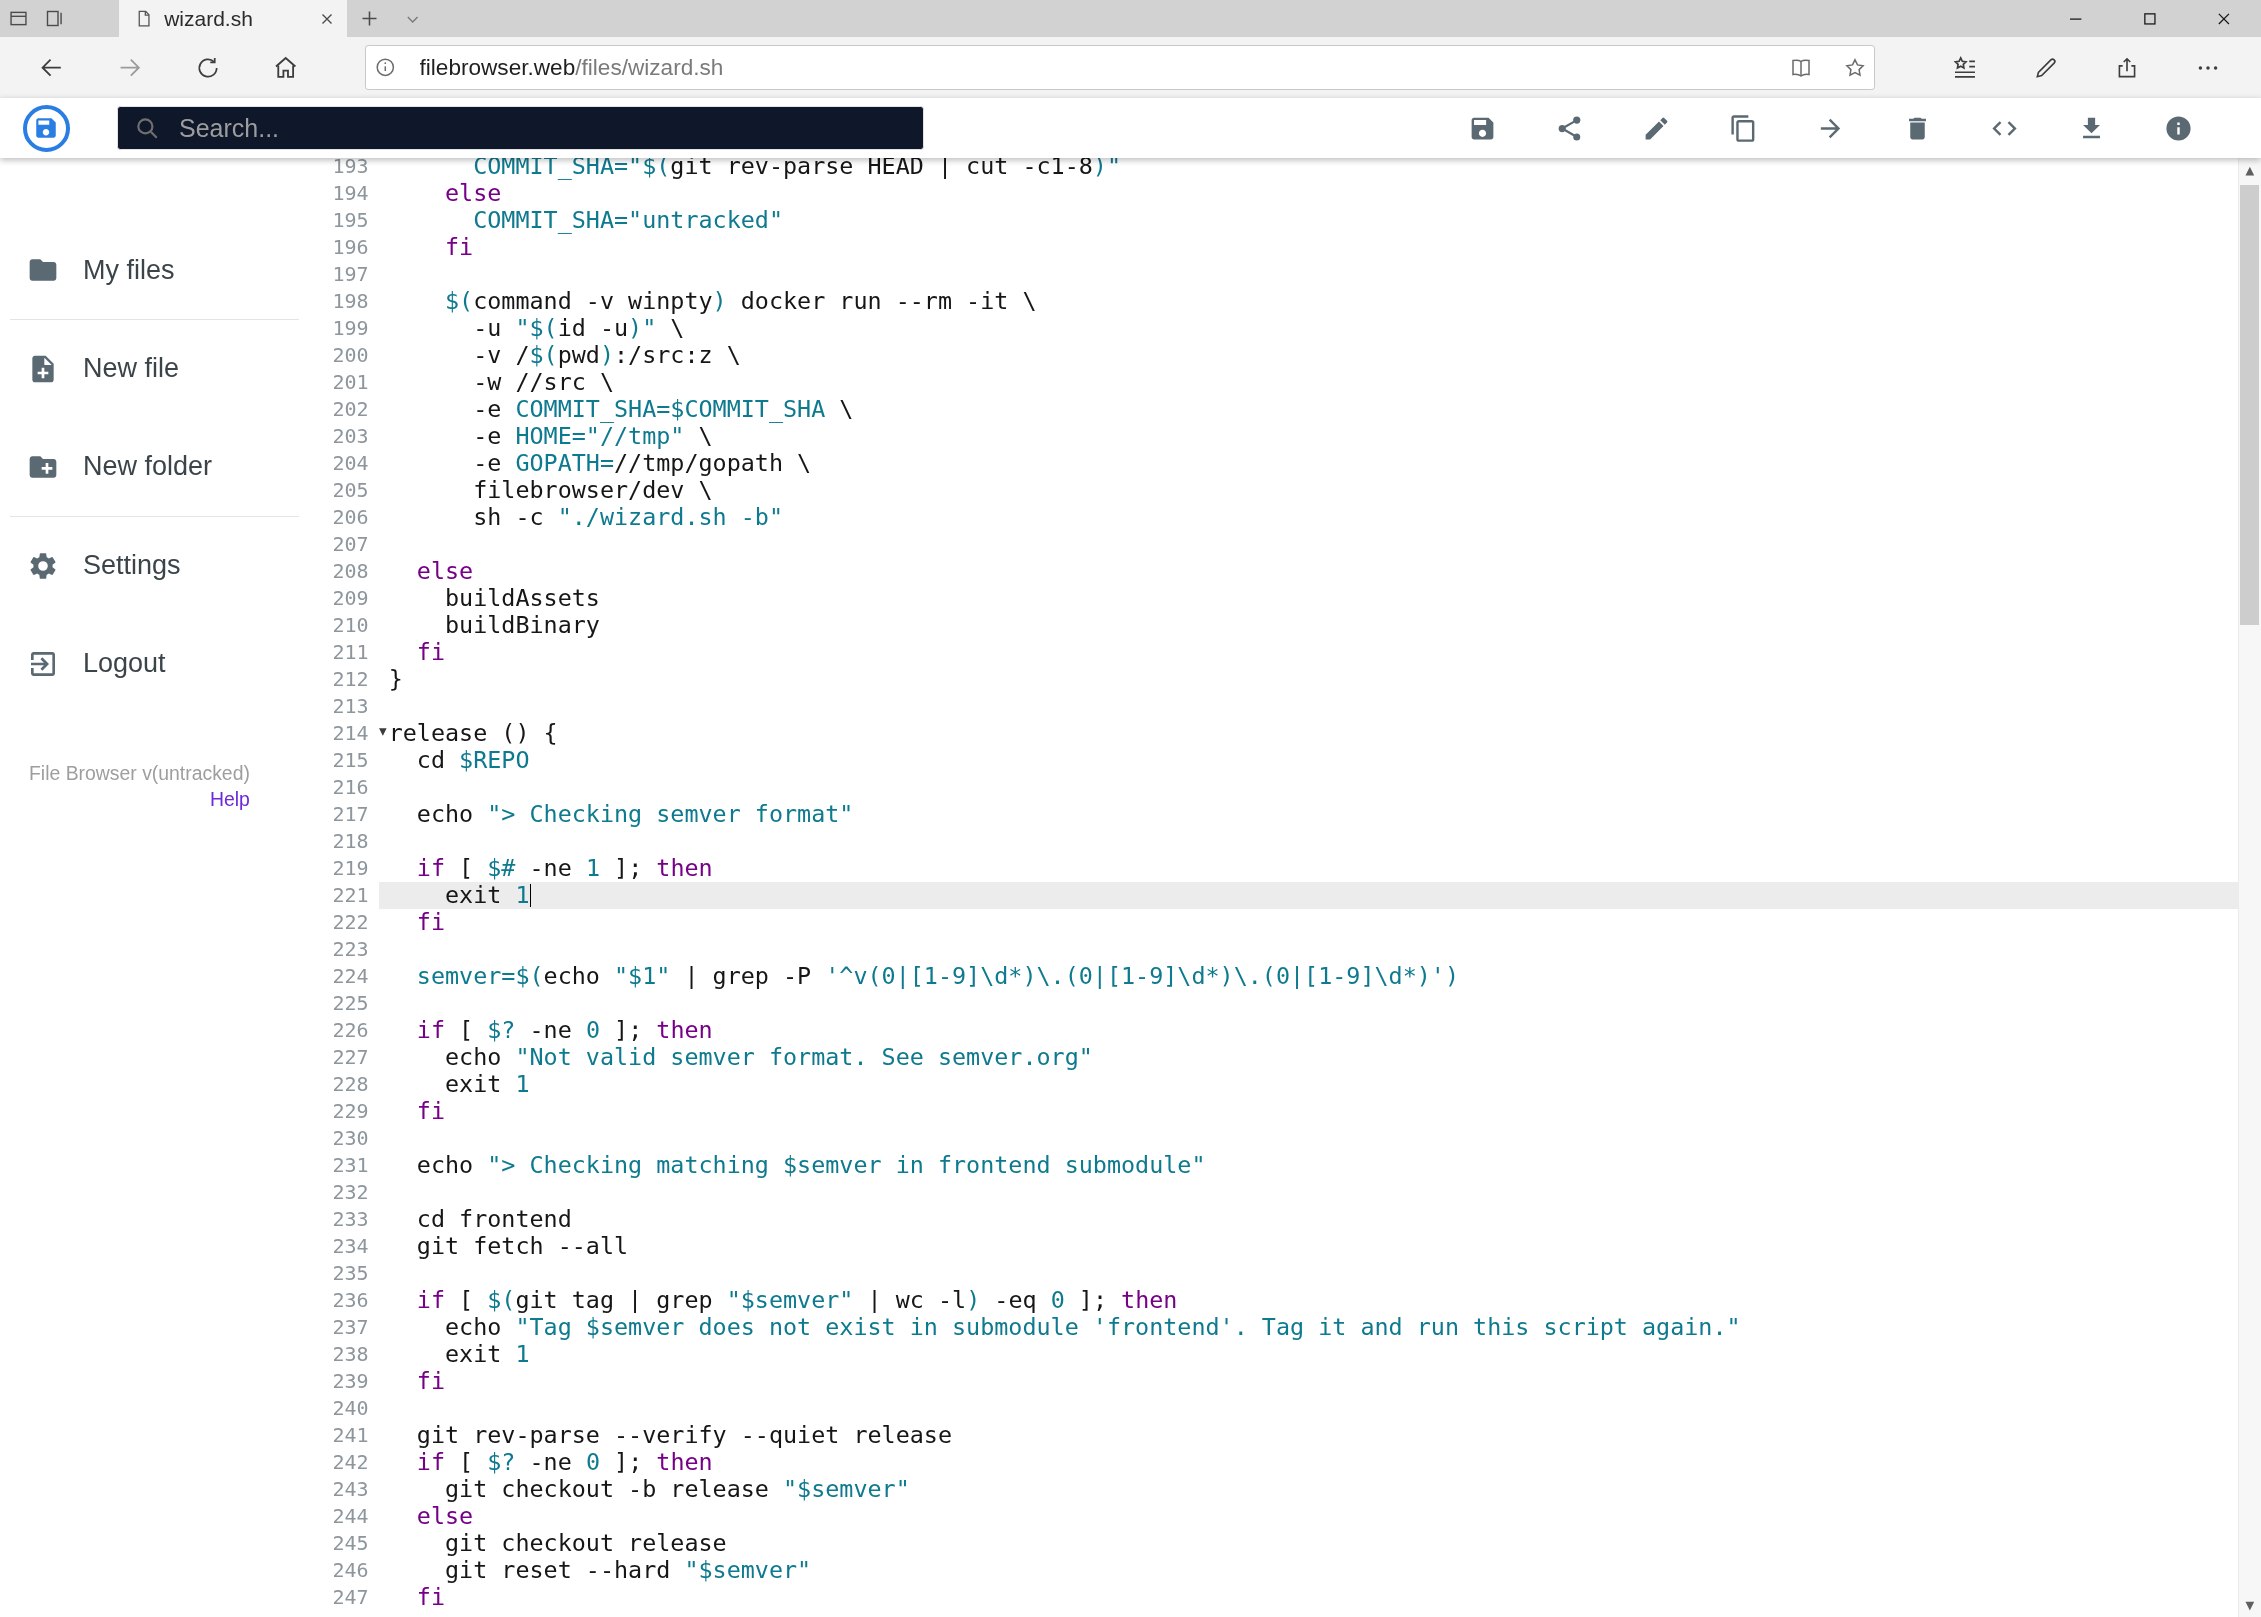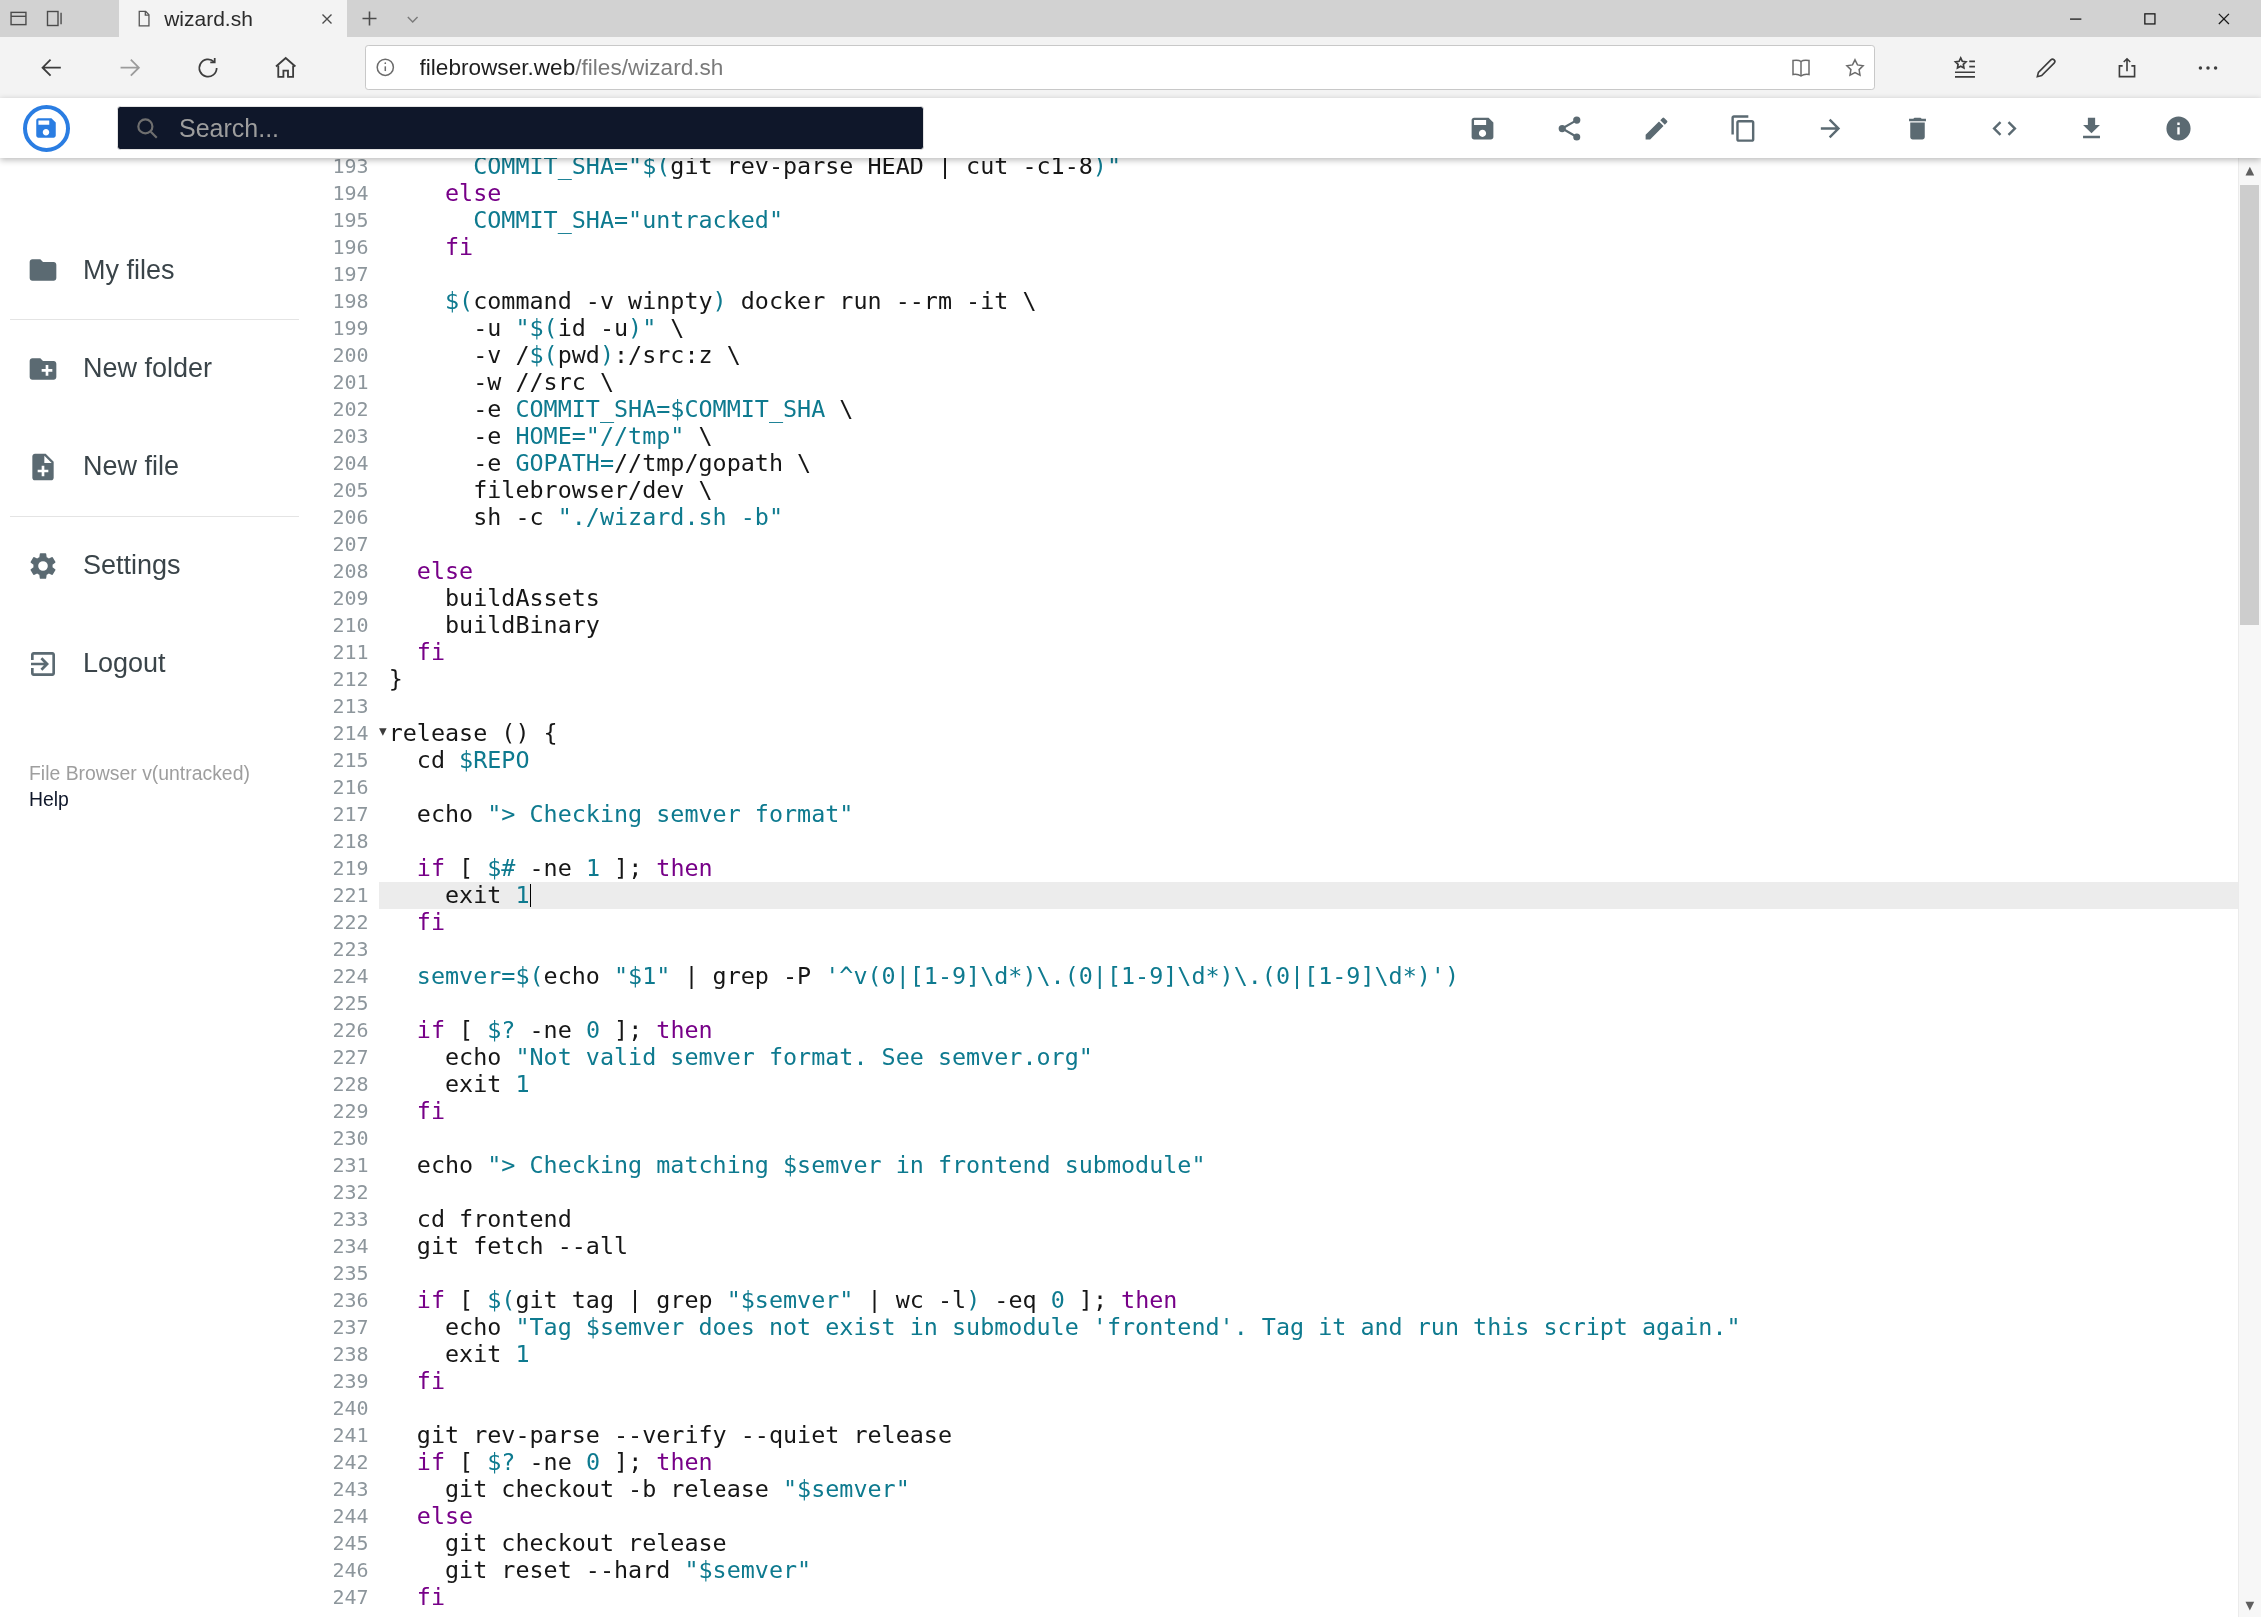--- a/index.html
+++ b/index.html
@@ -38,21 +38,21 @@
   .toolbar { margin-left:auto; display:flex; gap:29px; padding-right:31px; }
   .tool-btn { width:58px; height:58px; display:flex; align-items:center; justify-content:center; color:#5b6a72; }
 
   
   .sidebar { position:absolute; top:158px; left:0; width:331px; bottom:0; background:#fff; padding-top:63px; z-index:2; }
   .side-item { height:98px; display:flex; align-items:center; padding-left:27px; gap:24px; color:#3a4449; cursor:pointer; }
   .side-item .sicon { color:#5b6a72; }
   .side-label { font-size:27px; }
   .side-div { height:0.8px; background:#e4e4e4; margin:0 32px 0 9.7px; }
   .side-footer { position:absolute; left:29px; top:602px; font-size:19.4px; color:#9e9e9e; line-height:26px; }
-  .side-help { color:#0f172a; }
+  .side-help { color:#6d28d9;text-align:right; }
 
   
   .editor { position:absolute; left:331px; top:153px; right:23.4px; bottom:0; background:#fff; overflow:hidden; font-family:"DejaVu Sans Mono", monospace; z-index:1; }
   .cm-line { display:flex; height:27px; line-height:27px; white-space:pre; }
   .gutter { flex:none; width:48px; text-align:right; padding-right:10.5px; font-size:20px; color:#8d969c; position:relative; }
   .fold { position:absolute; right:-18px; top:-1.6px; width:18px; font-size:15.3px; color:#3c3c3c; font-family:"DejaVu Sans", sans-serif; text-align:left; }
   .codewrap { flex:1; padding-left:9.7px; font-size:23.4px; color:#161616; }
   .cm-line.active .codewrap { background:#ececec; }
   .tk-k { color:var(--kw,#770088); }
   .tk-s { color:var(--str,#0e7a8f); }
@@ -266,32 +266,32 @@
       <svg width="32" height="32" viewBox="0 0 24 24" fill="currentColor">
           <path d="M10 4H4c-1.1 0-2 .9-2 2v12c0 1.1.9 2 2 2h16c1.1 0 2-.9 2-2V8c0-1.1-.9-2-2-2h-8l-2-2z"></path>
         </svg>
     </span>
     <span class="side-label">My files</span>
   </div>
   <div class="side-div"></div>
   <div class="side-item">
     <span class="sicon">
       <svg width="32" height="32" viewBox="0 0 24 24" fill="currentColor">
+          <path d="M14 2H6c-1.1 0-2 .9-2 2v16c0 1.1.89 2 1.99 2H18c1.1 0 2-.9 2-2V8l-6-6zm2 14h-3v3h-2v-3H8v-2h3v-3h2v3h3v2zm-3-7V3.5L18.5 9H13z"></path>
+        </svg>
+    </span>
+    <span class="side-label">New file</span>
+  </div>
+  <div class="side-item">
+    <span class="sicon">
+      <svg width="32" height="32" viewBox="0 0 24 24" fill="currentColor">
           <path d="M20 6h-8l-2-2H4c-1.1 0-2 .9-2 2v12c0 1.1.9 2 2 2h16c1.1 0 2-.9 2-2V8c0-1.1-.9-2-2-2zm-1 8h-3v3h-2v-3h-3v-2h3V9h2v3h3v2z"></path>
         </svg>
     </span>
     <span class="side-label">New folder</span>
-  </div>
-  <div class="side-item">
-    <span class="sicon">
-      <svg width="32" height="32" viewBox="0 0 24 24" fill="currentColor">
-          <path d="M14 2H6c-1.1 0-2 .9-2 2v16c0 1.1.89 2 1.99 2H18c1.1 0 2-.9 2-2V8l-6-6zm2 14h-3v3h-2v-3H8v-2h3v-3h2v3h3v2zm-3-7V3.5L18.5 9H13z"></path>
-        </svg>
-    </span>
-    <span class="side-label">New file</span>
   </div>
   <div class="side-div"></div>
   <div class="side-item">
     <span class="sicon">
       <svg width="32" height="32" viewBox="0 0 24 24" fill="currentColor">
           <path d="M19.14 12.94c.04-.3.06-.61.06-.94s-.02-.64-.07-.94l2.03-1.58a.49.49 0 0 0 .12-.61l-1.92-3.32a.49.49 0 0 0-.59-.22l-2.39.96c-.5-.38-1.03-.7-1.62-.94l-.36-2.54a.48.48 0 0 0-.48-.41h-3.84c-.24 0-.43.17-.47.41l-.36 2.54c-.59.24-1.13.57-1.62.94l-2.39-.96a.49.49 0 0 0-.59.22L2.74 8.87a.49.49 0 0 0 .12.61l2.03 1.58c-.05.3-.09.63-.09.94s.02.64.07.94l-2.03 1.58a.49.49 0 0 0-.12.61l1.92 3.32c.12.22.37.29.59.22l2.39-.96c.5.38 1.03.7 1.62.94l.36 2.54c.05.24.24.41.48.41h3.84c.24 0 .44-.17.47-.41l.36-2.54c.59-.24 1.13-.56 1.62-.94l2.39.96c.22.08.47 0 .59-.22l1.92-3.32a.49.49 0 0 0-.12-.61l-2.01-1.58zM12 15.6A3.6 3.6 0 1 1 12 8.4a3.6 3.6 0 0 1 0 7.2z"></path>
         </svg>
     </span>
     <span class="side-label">Settings</span>
   </div>

